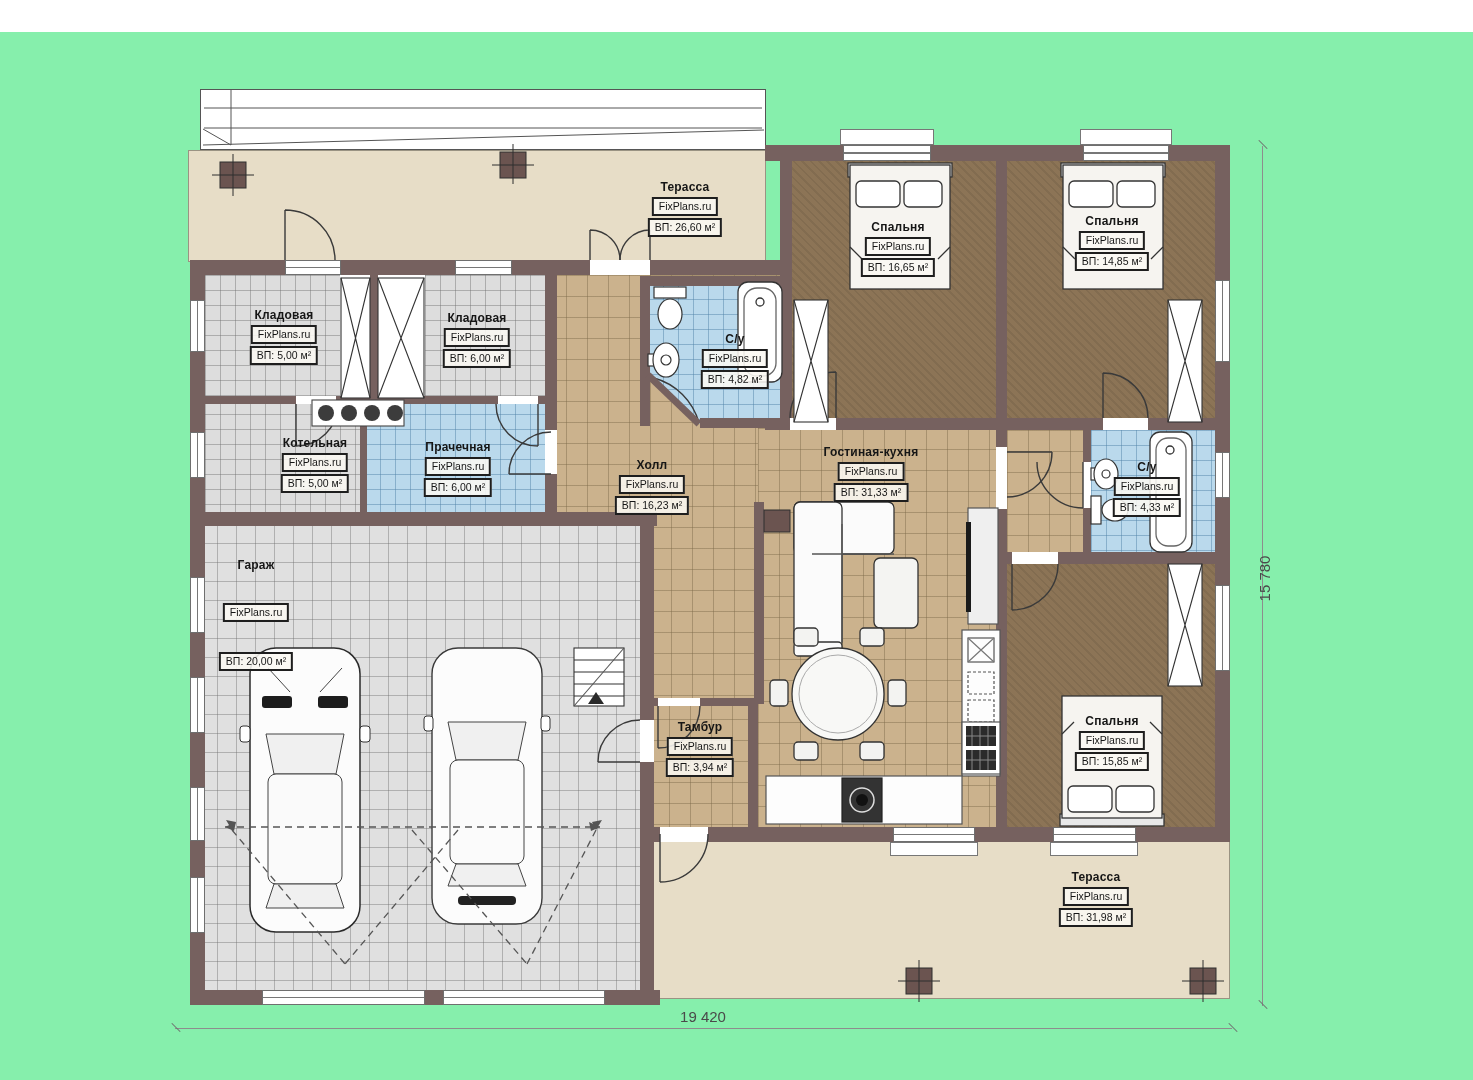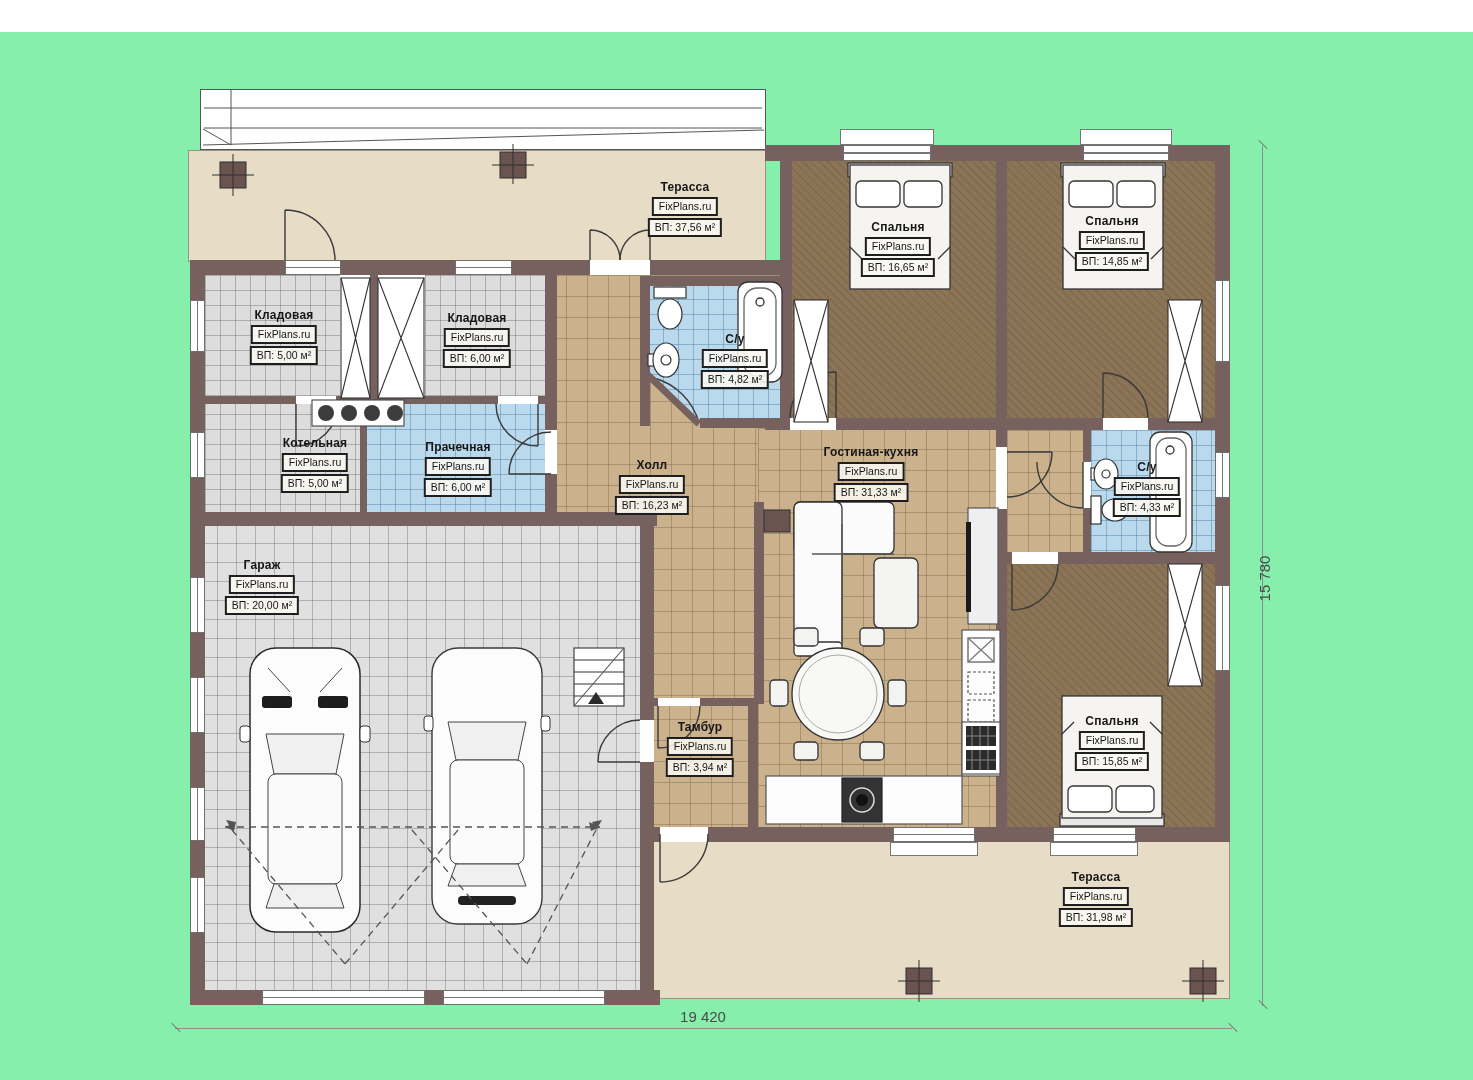--- a/index.html
+++ b/index.html
@@ -322,21 +322,21 @@
       <path d="M232,798 l-6,-10 l10,2 z"></path>
         <path d="M596,798 l6,-10 l-10,2 z"></path>
     </g>
 
     <line x1="648" y1="343" x2="699" y2="392" stroke="#76615f" stroke-width="7"></line>
   </svg>
 
   <div class="room-label" style="left:685px;top:148px;">
     <div class="rl-name">Терасса</div>
     <div class="rl-box">FixPlans.ru</div>
-    <div class="rl-box">ВП: 37,56 м²</div>
+    <div class="rl-box">ВП: 26,60 м²</div>
   </div>
   <div class="room-label" style="left:898px;top:188px;">
     <div class="rl-name">Спальня</div>
     <div class="rl-box">FixPlans.ru</div>
     <div class="rl-box">ВП: 16,65 м²</div>
   </div>
   <div class="room-label" style="left:1112px;top:182px;">
     <div class="rl-name">Спальня</div>
     <div class="rl-box">FixPlans.ru</div>
     <div class="rl-box">ВП: 14,85 м²</div>
@@ -374,21 +374,21 @@
   <div class="room-label" style="left:871px;top:413px;">
     <div class="rl-name">Гостиная-кухня</div>
     <div class="rl-box">FixPlans.ru</div>
     <div class="rl-box">ВП: 31,33 м²</div>
   </div>
   <div class="room-label" style="left:1147px;top:428px;">
     <div class="rl-name">С/у</div>
     <div class="rl-box">FixPlans.ru</div>
     <div class="rl-box">ВП: 4,33 м²</div>
   </div>
-  <div class="room-label" style="left:262px;top:526px;">
+  <div class="room-label" style="left:256px;top:526px;gap:28px;">
     <div class="rl-name">Гараж</div>
     <div class="rl-box">FixPlans.ru</div>
     <div class="rl-box">ВП: 20,00 м²</div>
   </div>
   <div class="room-label" style="left:700px;top:688px;">
     <div class="rl-name">Тамбур</div>
     <div class="rl-box">FixPlans.ru</div>
     <div class="rl-box">ВП: 3,94 м²</div>
   </div>
   <div class="room-label" style="left:1112px;top:682px;">

